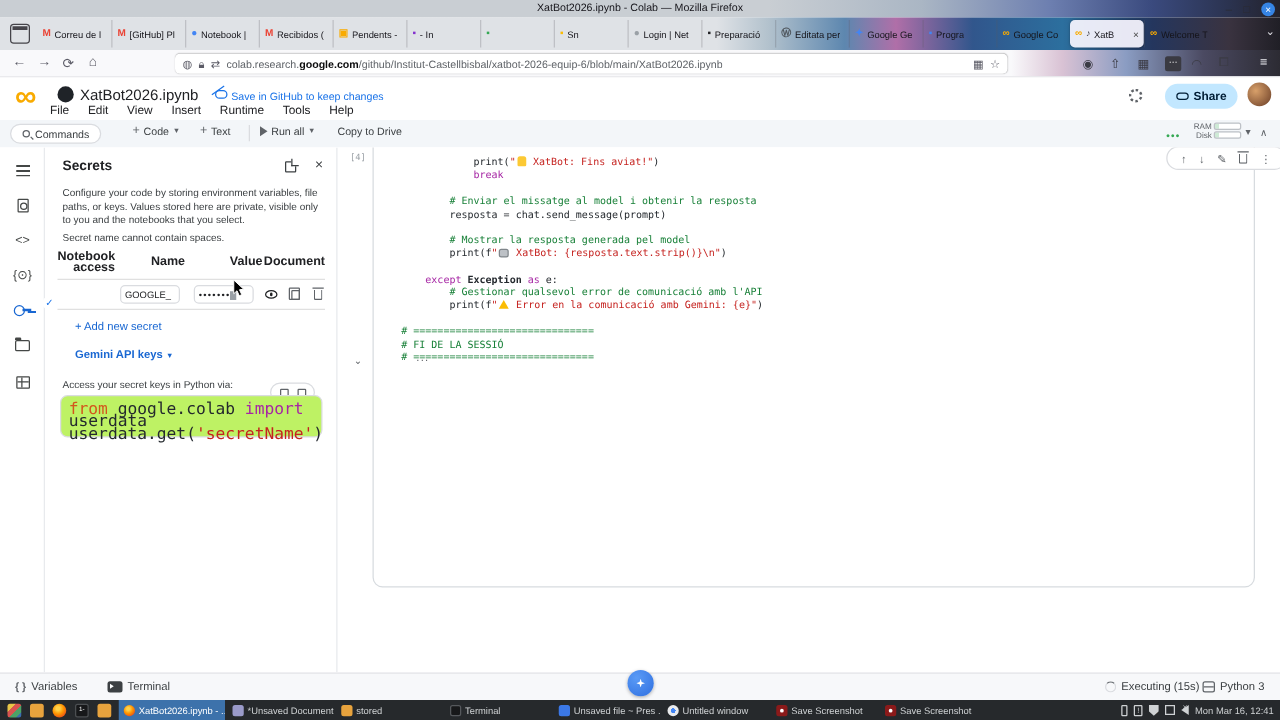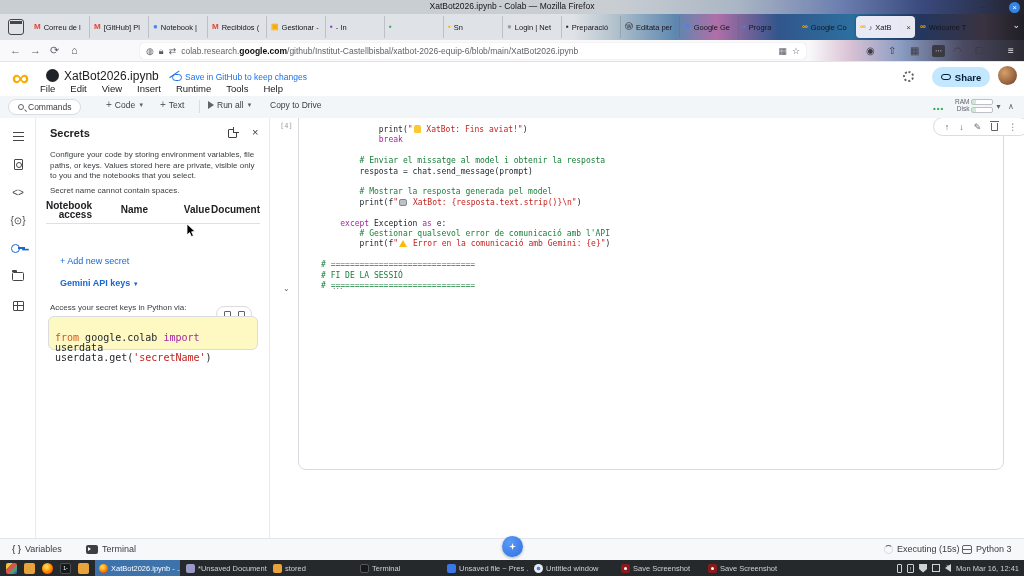--- a/index.html
+++ b/index.html
@@ -45,21 +45,21 @@
   .urlbox .spacer { flex:1; }
   .ext-ic { position:absolute; top:5px; font-size:10px; color:#3b3b44; }
   .ext-box { position:absolute; top:5px; width:13px; height:12px; background:#3a3a42; border-radius:2px;
     color:#fff; font-size:7px; text-align:center; line-height:12px; }
 
   
   .colab-header { position:absolute; left:0; top:62px; width:1024px; height:34px; background:#fff; }
   .colab-logo { position:absolute; left:12px; top:2px; font-size:24px; font-weight:bold; color:#f9ab00; line-height:28px; }
   .octocat { position:absolute; left:46px; top:7px; width:13px; height:13px; border-radius:50%; background:#1f2328; }
   .nb-title { position:absolute; left:64px; top:7px; font-size:12px; color:#202124; }
-  .save-link { position:absolute; left:172px; top:10px; font-size:8.5px; color:#1a73e8; display:flex; gap:3px; align-items:center;}
+  .save-link { position:absolute; left:172px; top:10px; font-size:8.5px; color:#1a73e8; display:flex; gap:3px; align-items:flex-start;}
   .save-ic { width:10px; height:7px; border:1.3px solid #1a73e8; border-radius:4px; position:relative; }
   .save-ic::after { content:""; position:absolute; left:-2px; top:-2px; width:12px; height:9px;
     border-top:1.3px solid #1a73e8; transform:rotate(-35deg); }
   .menubar { position:absolute; left:40px; top:21px; display:flex; gap:15px; }
   .menu-item { font-size:9.5px; color:#202124; }
   .gear { position:absolute; left:903px; top:9px; width:11px; height:11px; border:2px dotted #5f6368; border-radius:50%; }
   .share-btn { position:absolute; left:932px; top:5px; width:58px; height:20px; background:#c2e7ff;
     border-radius:10px; display:flex; align-items:center; justify-content:center; gap:4px;
     font-size:9.5px; font-weight:bold; color:#001d35; }
   .share-ic { width:10px; height:6px; border:1.2px solid #001d35; border-radius:3px; }
@@ -127,34 +127,34 @@
   .ic-eye { width:10px; height:7px; border:1.2px solid #202124; border-radius:50%; position:relative; }
   .ic-eye::after { content:""; position:absolute; left:2.6px; top:1.4px; width:2.6px; height:2.6px; background:#202124; border-radius:50%; }
   .ic-copy { width:7px; height:8px; border:1.1px solid #5f6368; border-radius:1px; position:relative; background:#fff; }
   .ic-copy::before { content:""; position:absolute; left:-3px; top:-3px; width:7px; height:8px; border:1.1px solid #5f6368; border-radius:1px; }
   .ic-trash { width:7px; height:8px; border:1.1px solid #5f6368; border-top:none; border-radius:0 0 1.5px 1.5px; position:relative; }
   .ic-trash::before { content:""; position:absolute; left:-2px; top:-2px; width:9px; height:1.4px; background:#5f6368; }
   .add-link { position:absolute; left:24px; top:138px; font-size:9px; color:#1967d2; }
   .gem-link { position:absolute; left:24px; top:160px; font-size:9px; font-weight:bold; color:#1967d2; }
   .access-hint { position:absolute; left:14px; top:185px; font-size:8px; color:#3c4043; }
   .sec-codebox { position:absolute; left:12px; top:198px; width:210px; height:34px; border:1px solid #dadce0;
-    border-radius:6px; background:#fef9c3; padding:16px 6px; font-family:"DejaVu Sans Mono", monospace; font-size:10px; line-height:10px; }
+    border-radius:6px; background:#bef264; padding:6px 6px; font-family:"DejaVu Sans Mono", monospace; font-size:13px; line-height:10px; }
   .codebox-btns { position:absolute; left:180px; top:188px; width:36px; height:16px; background:#fff; border:1px solid #dadce0;
     border-radius:8px; display:flex; align-items:center; justify-content:center; gap:7px; }
   .mini-sq { width:7px; height:7px; border:1.1px solid #5f6368; border-radius:1px; }
 
   
   .notebook { position:absolute; left:271px; top:0; width:753px; height:420px; background:#fff; }
   .cell { position:absolute; left:27px; top:-8px; width:706px; height:360px; border:1px solid #d7dbdf; border-radius:8px; background:#fff; }
   .exec-count { position:absolute; left:9px; top:4px; font-size:7px; color:#9aa0a6; font-family:"DejaVu Sans Mono", monospace; }
   .code { position:absolute; left:22px; top:14px; font-family:"DejaVu Sans Mono", monospace;
     font-size:8px; line-height:10.4px; white-space:pre; }
   .code-line { min-height:10.4px; }
   .tk-n { color:#24292e; } .tk-k { color:#a626a4; } .tk-s { color:#c5221f; }
-  .tk-c { color:#188038; } .tk-b { color:#24292e; font-weight:normal;margin-top:34px; } .tk-o { color:#d3571c; }
+  .tk-c { color:#188038; } .tk-b { color:#24292e; font-weight:bold;margin-top:34px; } .tk-o { color:#d3571c; }
   .emoji { display:inline-block; vertical-align:-1px; margin:0 1px; }
   .e-wave { width:7px; height:8px; background:#fcc934; border-radius:2px 2px 1px 1px; }
   .e-robot { width:8px; height:7px; background:#bdc1c6; border:1px solid #80868b; border-radius:2px; }
   .e-warn { width:0; height:0; border-left:4px solid transparent; border-right:4px solid transparent; border-bottom:7px solid #fbbc04; background:none; }
   .e-chat { width:8px; height:7px; border:1.1px solid #5f6368; border-radius:2px 2px 2px 0; }
   .e-user { width:8px; height:4px; background:#1a73e8; border-radius:4px 4px 0 0; position:relative; margin-top:4px; }
   .e-user::before { content:""; position:absolute; left:2px; top:-5px; width:4px; height:4px; border-radius:50%; background:#1a73e8; }
   .cell-toolbar { position:absolute; left:634px; top:6px; width:96px; height:19px; background:#fff; border:1px solid #dadce0;
     border-radius:10px; display:flex; align-items:center; justify-content:center; gap:10px; color:#5f6368; font-size:9px; }
   .ct-ic { line-height:10px; }
@@ -241,21 +241,21 @@
         <div class="tab">
           <span class="tab-icon" style="color: rgb(66, 133, 244);">●</span>
           <span class="tab-label">Notebook |</span>
         </div>
         <div class="tab">
           <span class="tab-icon" style="color: rgb(234, 67, 53);">M</span>
           <span class="tab-label">Recibidos (</span>
         </div>
         <div class="tab">
           <span class="tab-icon" style="color: rgb(249, 171, 0);">▣</span>
-          <span class="tab-label">Gestionar -</span>
+          <span class="tab-label">Pendents -</span>
         </div>
         <div class="tab">
           <span class="tab-icon" style="color: rgb(132, 48, 206);">▪</span>
           <span class="tab-label">- In</span>
         </div>
         <div class="tab">
           <span class="tab-icon" style="color: rgb(52, 168, 83);">▪</span>
           <span class="tab-label"></span>
         </div>
         <div class="tab">
@@ -410,20 +410,34 @@
       <div class="panel-desc">Configure your code by storing environment variables, file paths, or keys. Values stored here are private, visible only to you and the notebooks that you select.</div>
       <div class="panel-note">Secret name cannot contain spaces.</div>
 
       <div class="sec-table">
         <div class="sec-head">
           <div>Notebook access</div>
           <div>Name</div>
           <div>Value</div>
           <div>Document</div>
         </div>
+        <div class="sec-row">
+          <div><span class="toggle"></span></div>
+          <div>
+              <div class="sec-input">GOOGLE_</div>
+            </div>
+          <div>
+              <div class="sec-input"><span class="val-dots">•••••••</span><span class="val-cursor"></span></div>
+            </div>
+          <div class="act-cell">
+            <span class="ic-eye"></span>
+            <span class="ic-copy"></span>
+            <span class="ic-trash"></span>
+          </div>
+        </div>
       </div>
 
       <div class="add-link">+  Add new secret</div>
       <div class="gem-link"><span>Gemini API keys</span> <span class="caret" style="color:#1967d2">▼</span></div>
       <div class="access-hint">Access your secret keys in Python via:</div>
       <div class="codebox-btns">
         <span class="mini-sq"></span>
         <span class="mini-sq"></span>
       </div>
       <div class="sec-codebox" id="secret-code">

